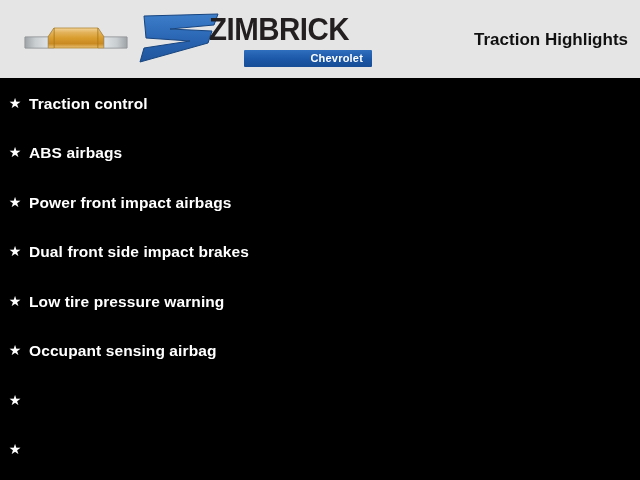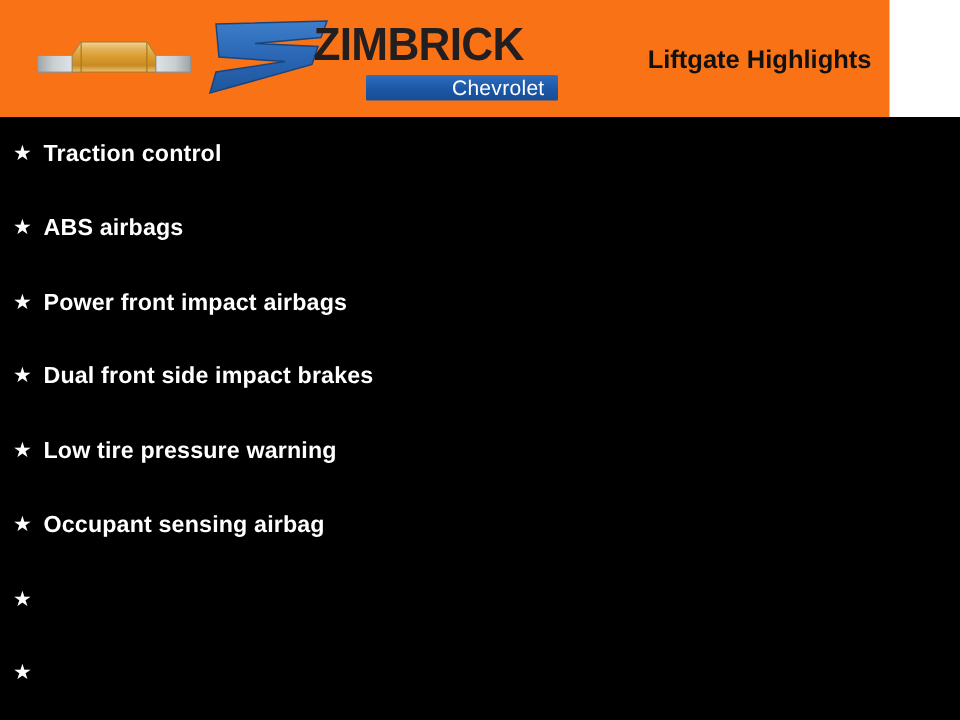--- a/index.html
+++ b/index.html
@@ -20,23 +20,23 @@
     width: 640px;
     height: 480px;
     background: #ffffff;
   }
 
   
   #header {
     position: absolute;
     left: 0;
     top: 0;
-    width: 593px;
+    width: 640px;
     height: 78px;
-    background: #f97316;
+    background: #e5e5e5;
     overflow: hidden;
   }
 
   
   #bowtie-wrap {
     position: absolute;
     left: 24px;
     top: 22px;
     width: 104px;
     height: 34px;
@@ -78,22 +78,22 @@
     width: 128px;
     height: 17px;
     background: linear-gradient(to bottom, #2f6fbe 0%, #1b57a6 55%, #174d96 100%);
     border-radius: 1px;
   }
   #chev-bar-text {
     position: absolute;
     right: 9px;
     top: 2px;
     font-family: "Liberation Sans", sans-serif;
-    font-weight: normal;
-    font-size: 14px;
+    font-weight: bold;
+    font-size: 11px;
     color: #ffffff;
     letter-spacing: 0.2px;
     line-height: 13px;
     white-space: nowrap;
   }
 
   #vehicle-highlights {
     position: absolute;
     right: 12px;
     top: 30px;
@@ -218,21 +218,21 @@
         </svg>
       </div>
 
       <div id="zimbrick-word">ZIMBRICK</div>
 
       <div id="chev-bar">
         <div id="chev-bar-text">Chevrolet</div>
       </div>
     </div>
 
-    <div id="vehicle-highlights">Liftgate Highlights</div>
+    <div id="vehicle-highlights">Traction Highlights</div>
   </div>
 
   <div id="highlights-panel">
     <ul id="highlights-list">
 
       <li>
         <span class="star-bullet">★</span>
         <span class="hl-label">Traction control</span>
       </li>
 

